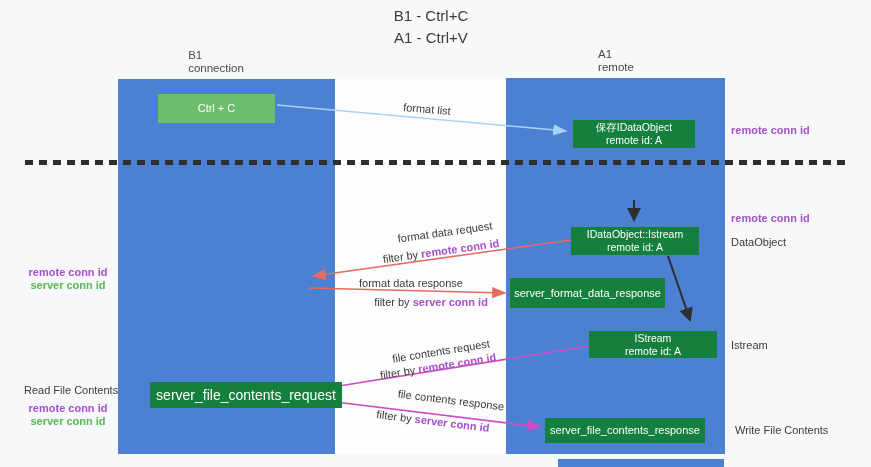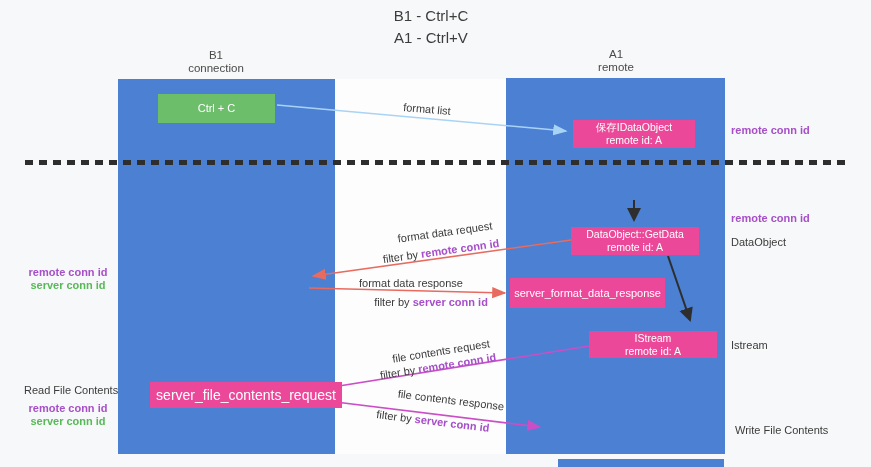--- a/index.html
+++ b/index.html
@@ -10,30 +10,30 @@
     color:#3b3b3b;
     border-radius:19px;
   }
   .lifeline{background:#4b80d3;position:absolute;z-index:1;}
   .gapband{background:#fdfdfd;position:absolute;z-index:0;}
   .title{
     position:absolute;left:431px;transform:translateX(-50%);
     font-size:15px;color:#3c3c3c;white-space:nowrap;z-index:5;
   }
   .colhead{
-    position:absolute;transform:translateX(-50%);text-align:center;
+    position:absolute;transform:translateX(-50%);text-align:left;
     font-size:11.5px;color:#4a4a4a;line-height:13px;z-index:5;white-space:nowrap;
   }
   .node{
     position:absolute;z-index:4;display:flex;flex-direction:column;
     align-items:center;justify-content:center;text-align:left;
     color:#ffffff;font-size:10.5px;line-height:13px;white-space:nowrap;
   }
   .green{background:#6cbe6a;}
-  .orange{background:#ec4899;}
+  .orange{background:#15803d;}
   .edgelabel{
     position:absolute;z-index:3;font-size:11px;color:#3b3b3b;
     white-space:nowrap;transform-origin:center;
   }
   .purple{color:#a64fc8;font-weight:bold;}
   .greenlbl{color:#57b957;font-weight:bold;}
   .sidelabel{
     position:absolute;z-index:4;font-size:11px;white-space:nowrap;
   }
   .dark{color:#3b3b3b;font-weight:normal;}
@@ -97,38 +97,41 @@
     <span>Ctrl + C</span>
   </div>
 
   <div class="node orange" style="left:573px;top:120px;width:122px;height:28px">
     <span>保存IDataObject</span>
     <span>remote id: A</span>
   </div>
 
 
   <div class="node orange" style="left:571px;top:227px;width:128px;height:28px">
-    <span>DataObject::GetData</span>
+    <span>IDataObject::Istream</span>
     <span>remote id: A</span>
   </div>
 
 
   <div class="node orange" style="left:510px;top:278px;width:155px;height:30px;font-size:11px">
     <span>server_format_data_response</span>
   </div>
 
   <div class="node orange" style="left:589px;top:331px;width:128px;height:27px">
     <span>IStream</span>
     <span>remote id: A</span>
   </div>
 
   <div class="node orange" style="left:150px;top:382px;width:192px;height:26px;font-size:14px">
     <span>server_file_contents_request</span>
   </div>
 
+  <div class="node orange" style="left:545px;top:418px;width:160px;height:25px;font-size:11px">
+    <span>server_file_contents_response</span>
+  </div>
 
   <div class="edgelabel" style="left:427px;top:109px;transform:translate(-50%,-50%) rotate(5deg)">format list</div>
 
   <div class="edgelabel" style="left:445px;top:232px;transform:translate(-50%,-50%) rotate(-8deg)">format data request</div>
   <div class="edgelabel" style="left:441px;top:251px;transform:translate(-50%,-50%) rotate(-8deg)">
     <span>filter by </span><span class="purple">remote conn id</span>
   </div>
 
   <div class="edgelabel" style="left:411px;top:283px;transform:translate(-50%,-50%)">format data response</div>
   <div class="edgelabel" style="left:431px;top:302px;transform:translate(-50%,-50%)">

